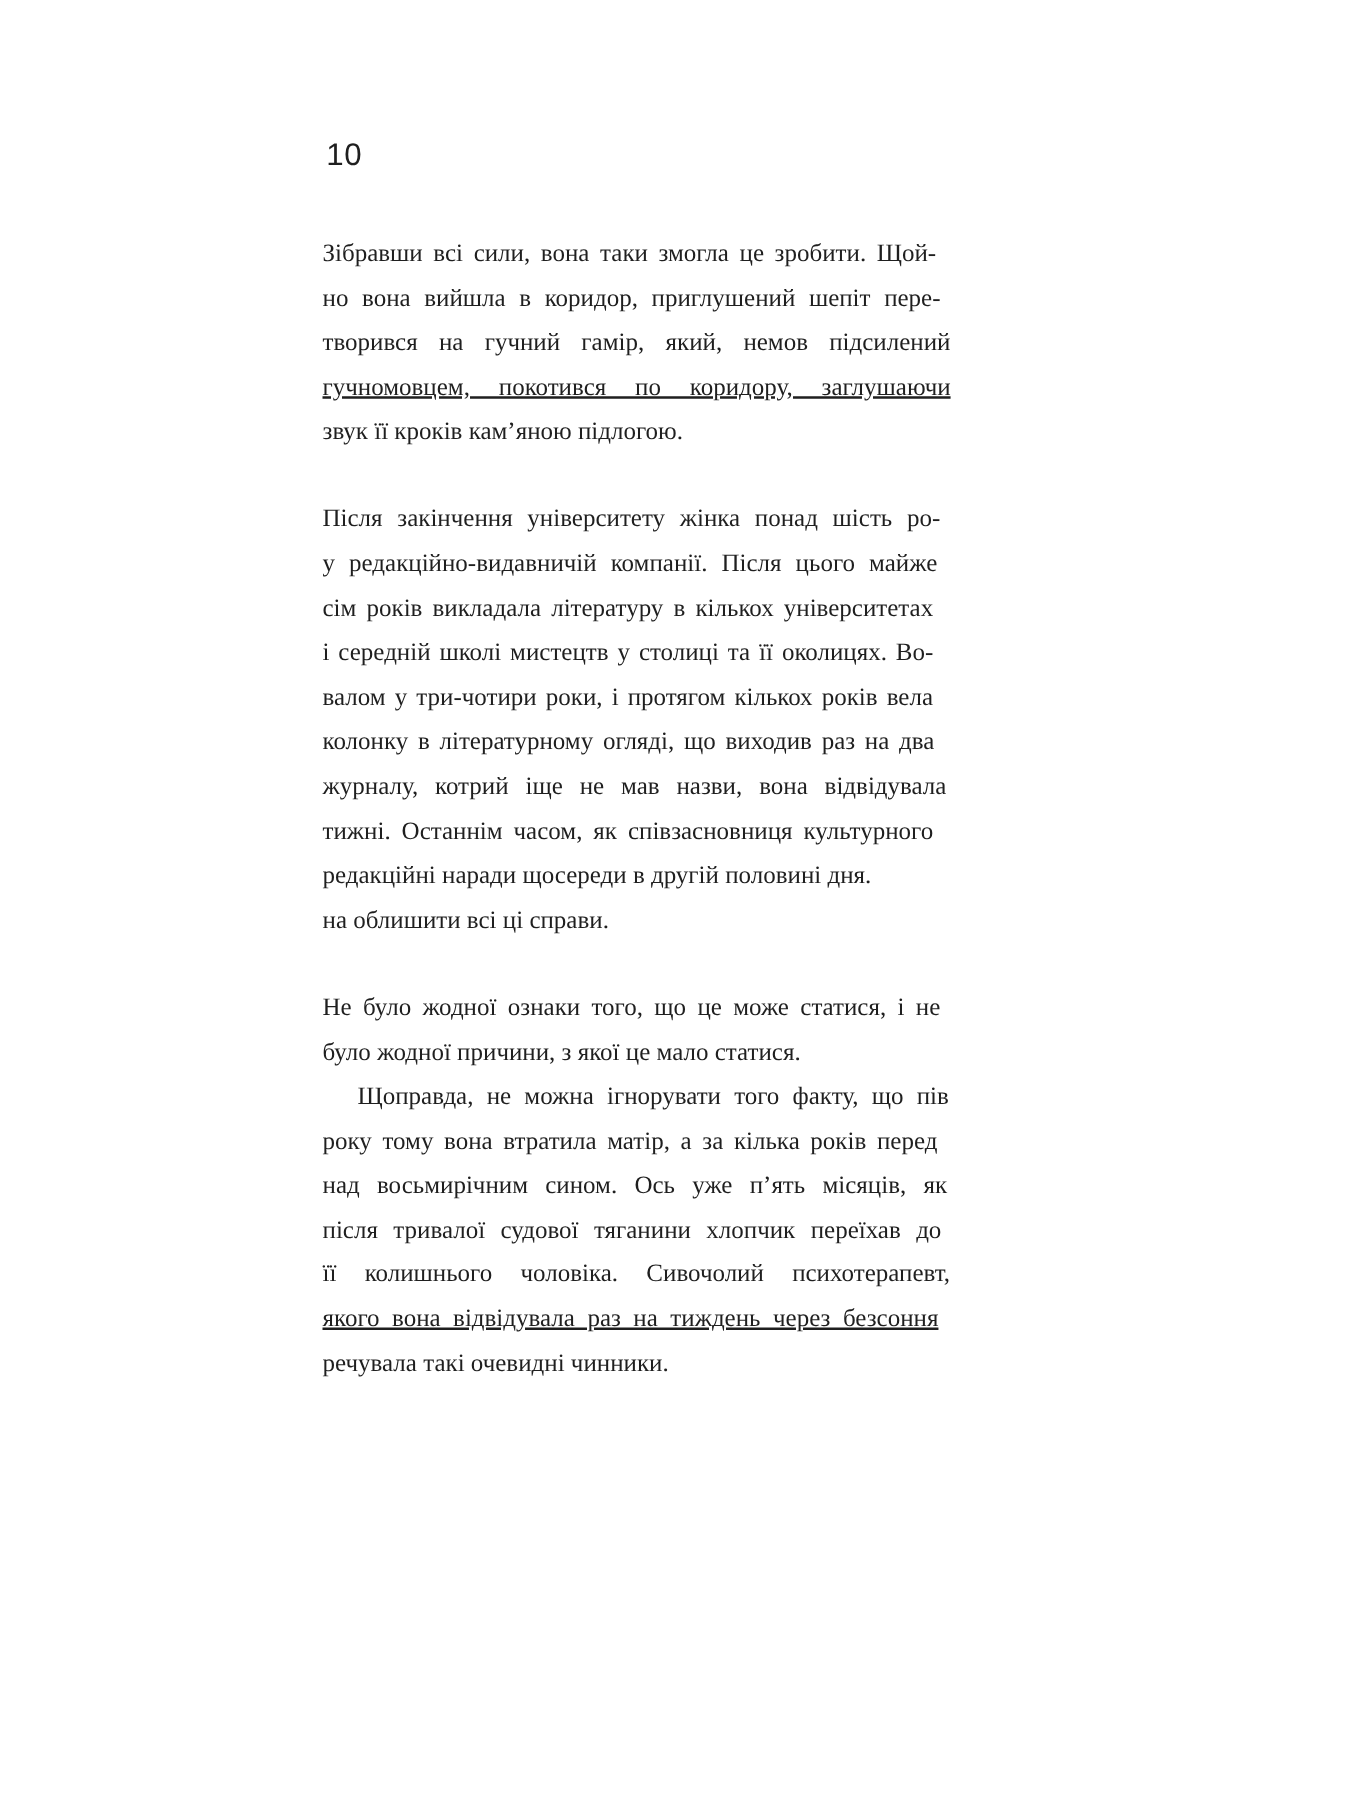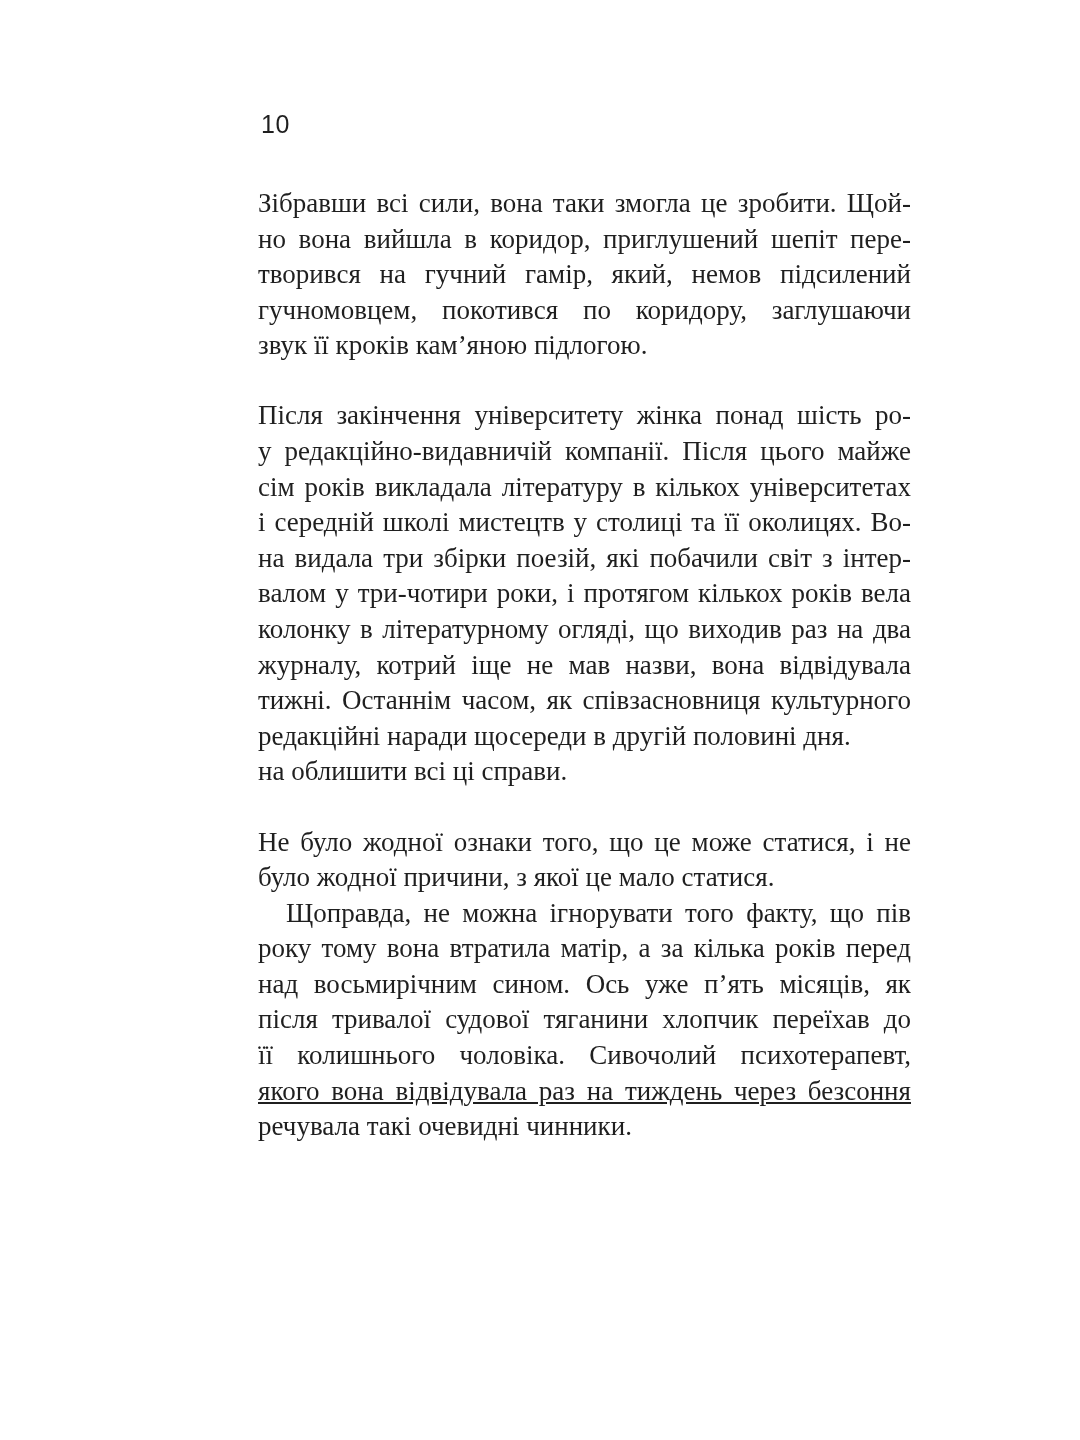--- a/index.html
+++ b/index.html
@@ -24,21 +24,21 @@
     font-size: 25px;
     line-height: 28px;
     font-weight: 500;
     letter-spacing: 0.5px;
   }
   .text-block {
     position: absolute;
     left: 230px;
     top: 186px;
     width: 653px;
-    font-size: 27px;
+    font-size: 20px;
   }
   .section + .section {
     margin-top: 34.5px;
   }
   .line {
     height: 35.6px;
     line-height: 35.6px;
     white-space: nowrap;
   }
   .line.indent {
@@ -49,31 +49,30 @@
 <body>
 
 <div class="page" style="background: rgb(255, 255, 255); color: rgb(31, 31, 31); margin-left: 28px;">
   <div class="page-number">10</div>
   <div class="text-block">
       <div class="section">
         <div class="paragraph">
           <div class="line"><span style="word-spacing: 3.48828px;">Зібравши всі сили, вона таки змогла це зробити. Щой-</span></div>
           <div class="line"><span style="word-spacing: 5.90625px;">но вона вийшла в коридор, приглушений шепіт пере-</span></div>
           <div class="line"><span style="word-spacing: 11.9974px;">творився на гучний гамір, який, немов підсилений</span></div>
-          <div class="line"><span style="word-spacing: 18.0938px;">гучномовцем, покотився по коридору, заглушаючи</span></div>
+          <div class="line"><span style="word-spacing: 18.0938px; text-decoration: underline;">гучномовцем, покотився по коридору, заглушаючи</span></div>
           <div class="line"><span>звук її кроків кам’яною підлогою.</span></div>
         </div>
       </div>
       <div class="section">
         <div class="paragraph">
           <div class="line"><span style="word-spacing: 6.75521px;">Після закінчення університету жінка понад шість ро-</span></div>
           <div class="line"><span style="word-spacing: 6.24688px;">у редакційно-видавничій компанії. Після цього майже</span></div>
           <div class="line"><span style="word-spacing: 3.10938px;">сім років викладала літературу в кількох університетах</span></div>
           <div class="line"><span style="word-spacing: 2.13715px;">і середній школі мистецтв у столиці та її околицях. Во-</span></div>
-          <div class="line"><span style="word-spacing: 3.29861px;">на видала три збірки поезій, які побачили світ з інтер-</span></div>
           <div class="line"><span style="word-spacing: 2.27734px;">валом у три-чотири роки, і протягом кількох років вела</span></div>
           <div class="line"><span style="word-spacing: 2.78711px;">колонку в літературному огляді, що виходив раз на два</span></div>
           <div class="line"><span style="word-spacing: 8.5067px;">журналу, котрий іще не мав назви, вона відвідувала</span></div>
           <div class="line"><span style="word-spacing: 3.75312px;">тижні. Останнім часом, як співзасновниця культурного</span></div>
           <div class="line"><span>редакційні наради щосереди в другій половині дня.</span></div>
         </div>
         <div class="paragraph">
           <div class="line"><span>на облишити всі ці справи.</span></div>
         </div>
       </div>

